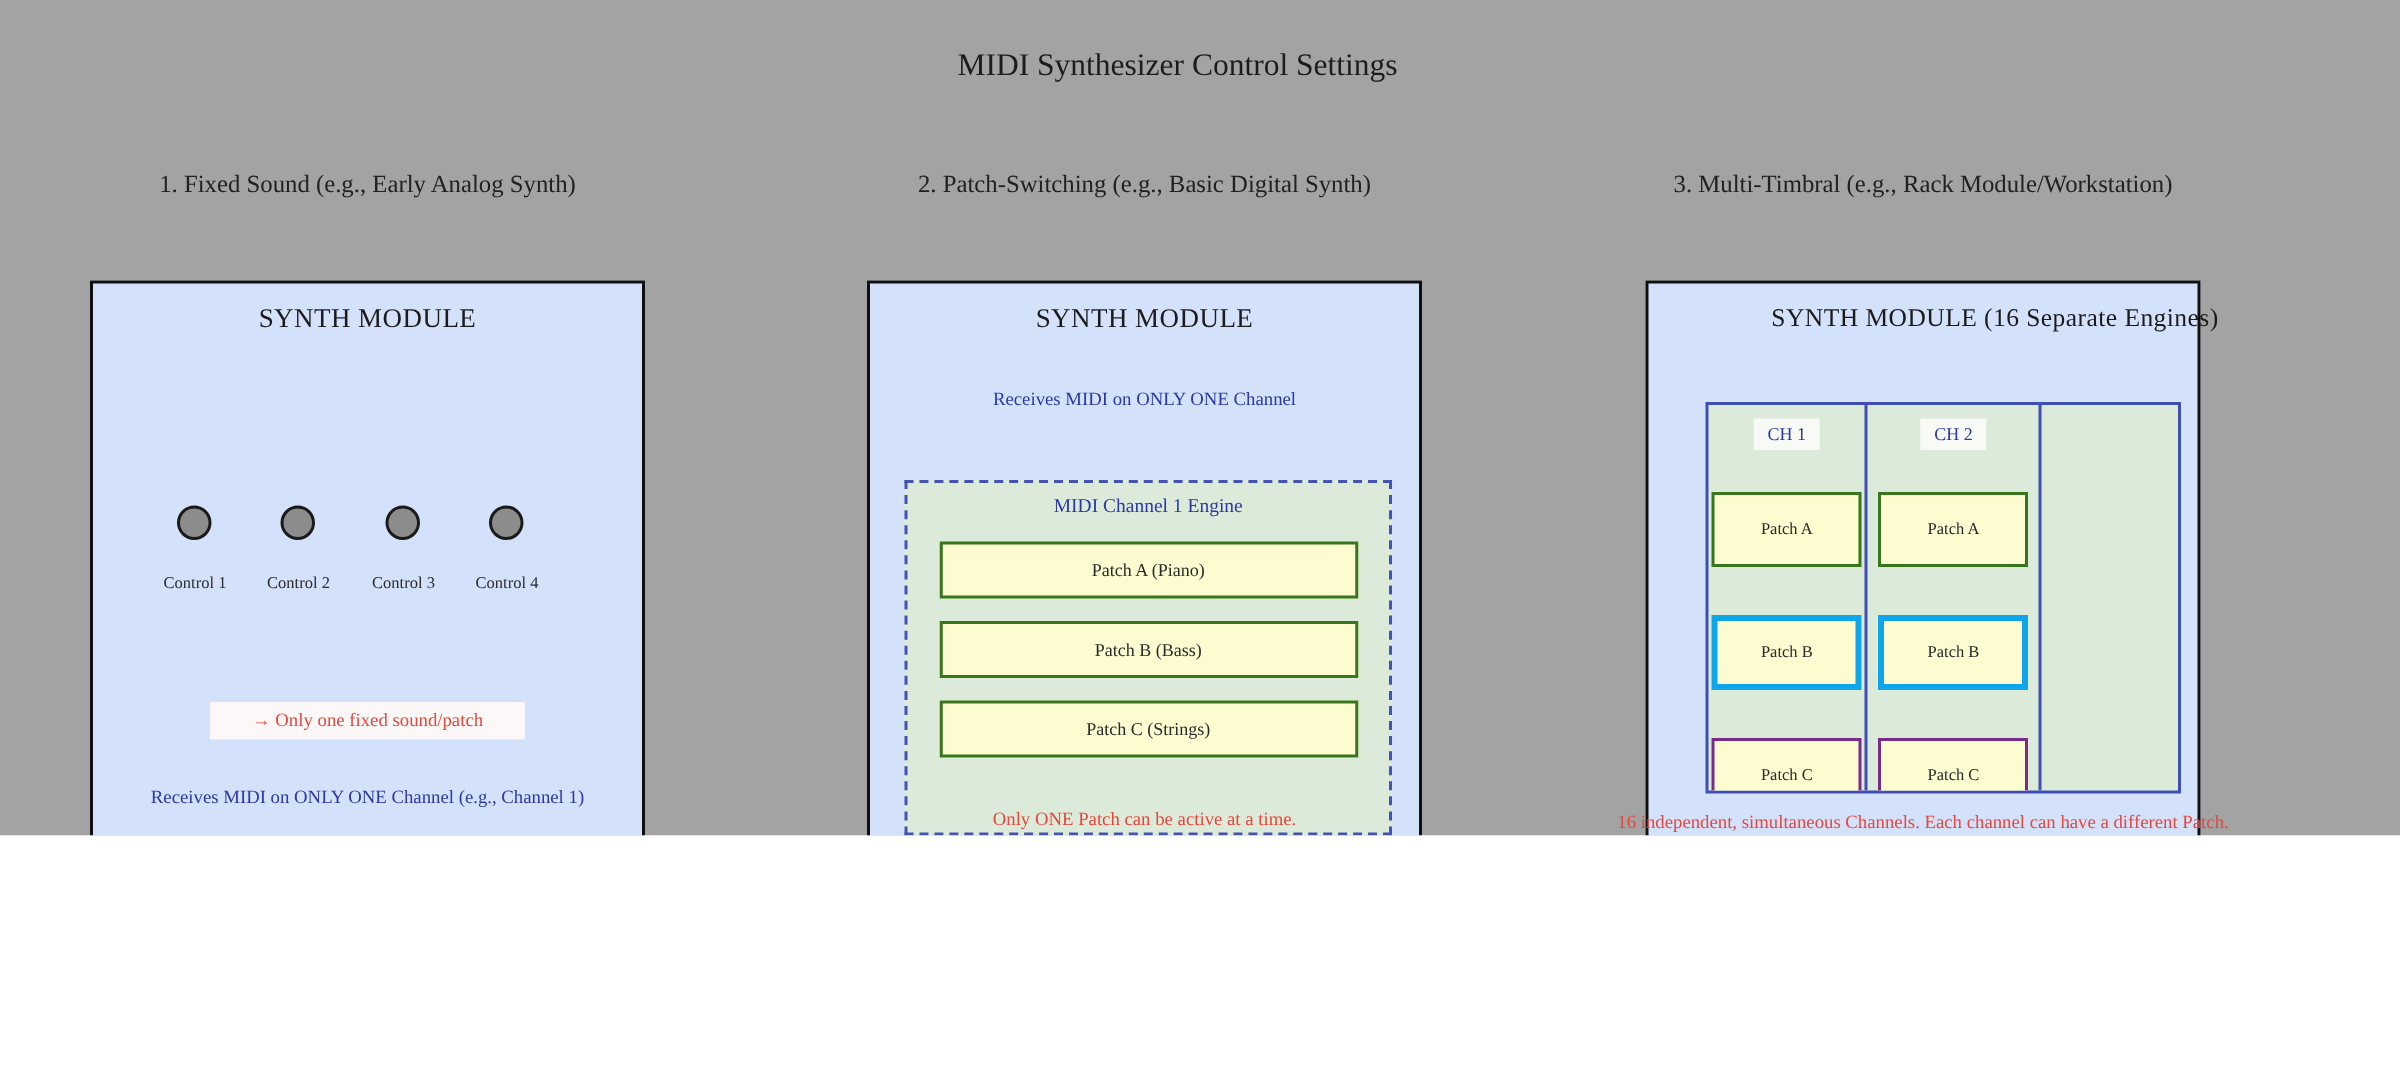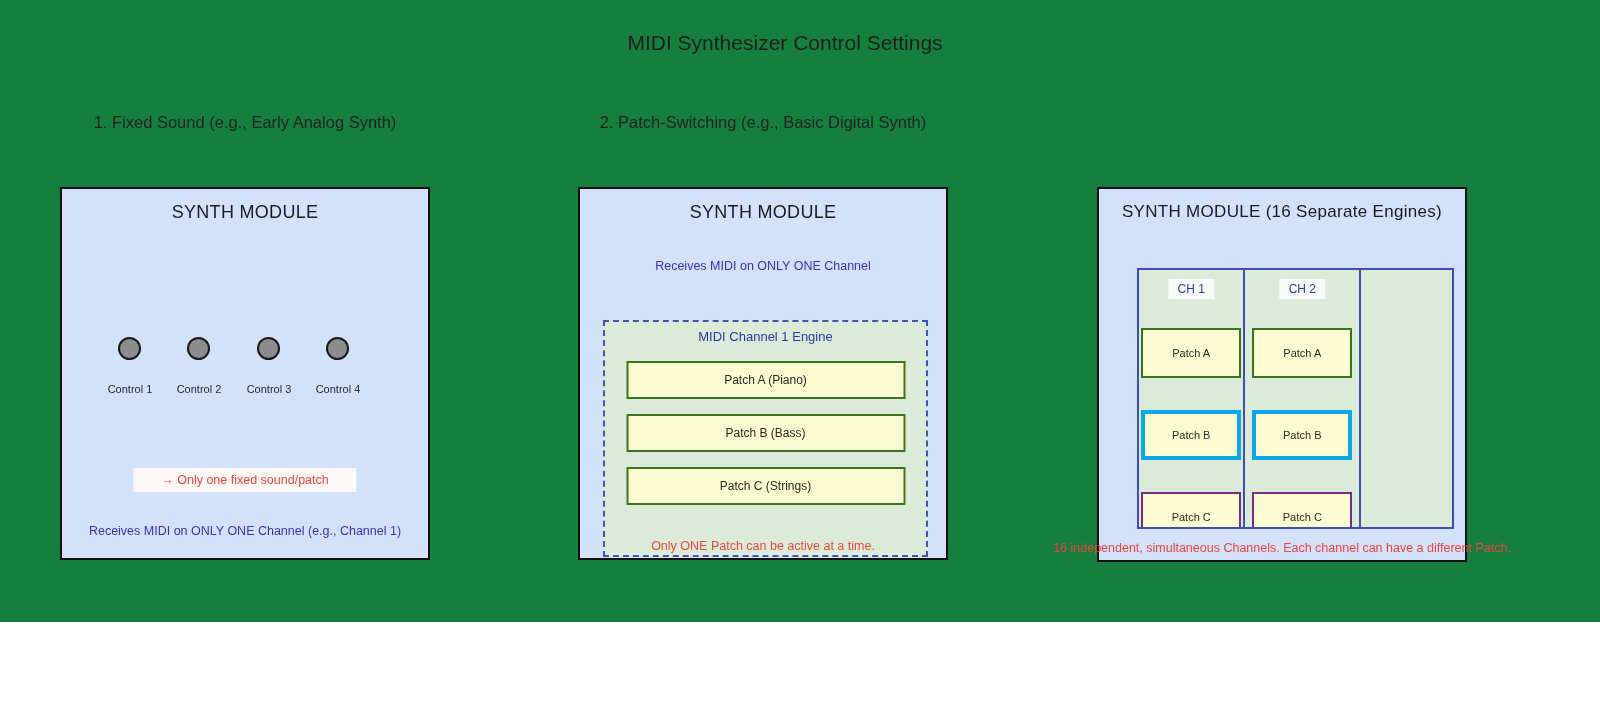--- a/index.html
+++ b/index.html
@@ -1,19 +1,19 @@
 <!DOCTYPE html>
 <html><head>
 <meta charset="utf-8">
 <style>
   * { box-sizing: border-box; }
   html,body { margin:0; padding:0; background:#ffffff; }
   .canvas {
-    position:relative; width:1600px; height:622px; background:#15803d;
-    font-family:Liberation Sans, sans-serif; color:#1f1f1f; overflow:hidden;
+    position:relative; width:1600px; height:557px; background:#a3a3a3;
+    font-family:Liberation Serif, serif; color:#1f1f1f; overflow:hidden;
   }
   .diagram-title {
     position:absolute; top:31px; left:0; width:1570px; text-align:center;
     font-size:21px; color:#1c1c1c;
   }
   .sec-heading {
     position:absolute; top:113px; width:370px; text-align:center;
     font-size:16.5px; color:#202124; white-space:nowrap;
   }
   .sec-1 { left:60px; }
@@ -25,21 +25,21 @@
     border:2px solid #101010;
   }
   .panel-1 { left:60px;  height:373px; }
   .panel-2 { left:578px; height:373px; }
   .panel-3 { left:1097px; height:375px; }
 
   .module-title {
     position:absolute; top:13px; left:0; width:100%; text-align:center;
     font-size:18px; color:#1b1b1b; letter-spacing:0.3px;
   }
-  .panel-3 .module-title { font-size:17px; }
+  .panel-3 .module-title { font-size:17px;margin-left:48px; }
 
   
   .knobs-label {
     position:absolute; top:98px; left:0; width:100%; text-align:center;
     font-size:12.5px; color:#262626;
   }
   .knob {
     position:absolute; width:23px; height:23px; border-radius:50%;
     background:#8c8c8c; border:2px solid #1a1a1a; top:148px;
   }
@@ -120,20 +120,21 @@
 </style>
 </head>
 <body>
 
 <div class="canvas">
 
   <div class="diagram-title">MIDI Synthesizer Control Settings</div>
 
   <div class="sec-heading sec-1">1. Fixed Sound (e.g., Early Analog Synth)</div>
   <div class="sec-heading sec-2">2. Patch-Switching (e.g., Basic Digital Synth)</div>
+  <div class="sec-heading sec-3">3. Multi-Timbral (e.g., Rack Module/Workstation)</div>
 
   <div class="panel panel-1">
     <div class="module-title">SYNTH MODULE</div>
 
     <div class="knob knob-1"></div>
     <div class="knob knob-2"></div>
     <div class="knob knob-3"></div>
     <div class="knob knob-4"></div>
 
     <div class="control-label ctl-1">Control 1</div>

